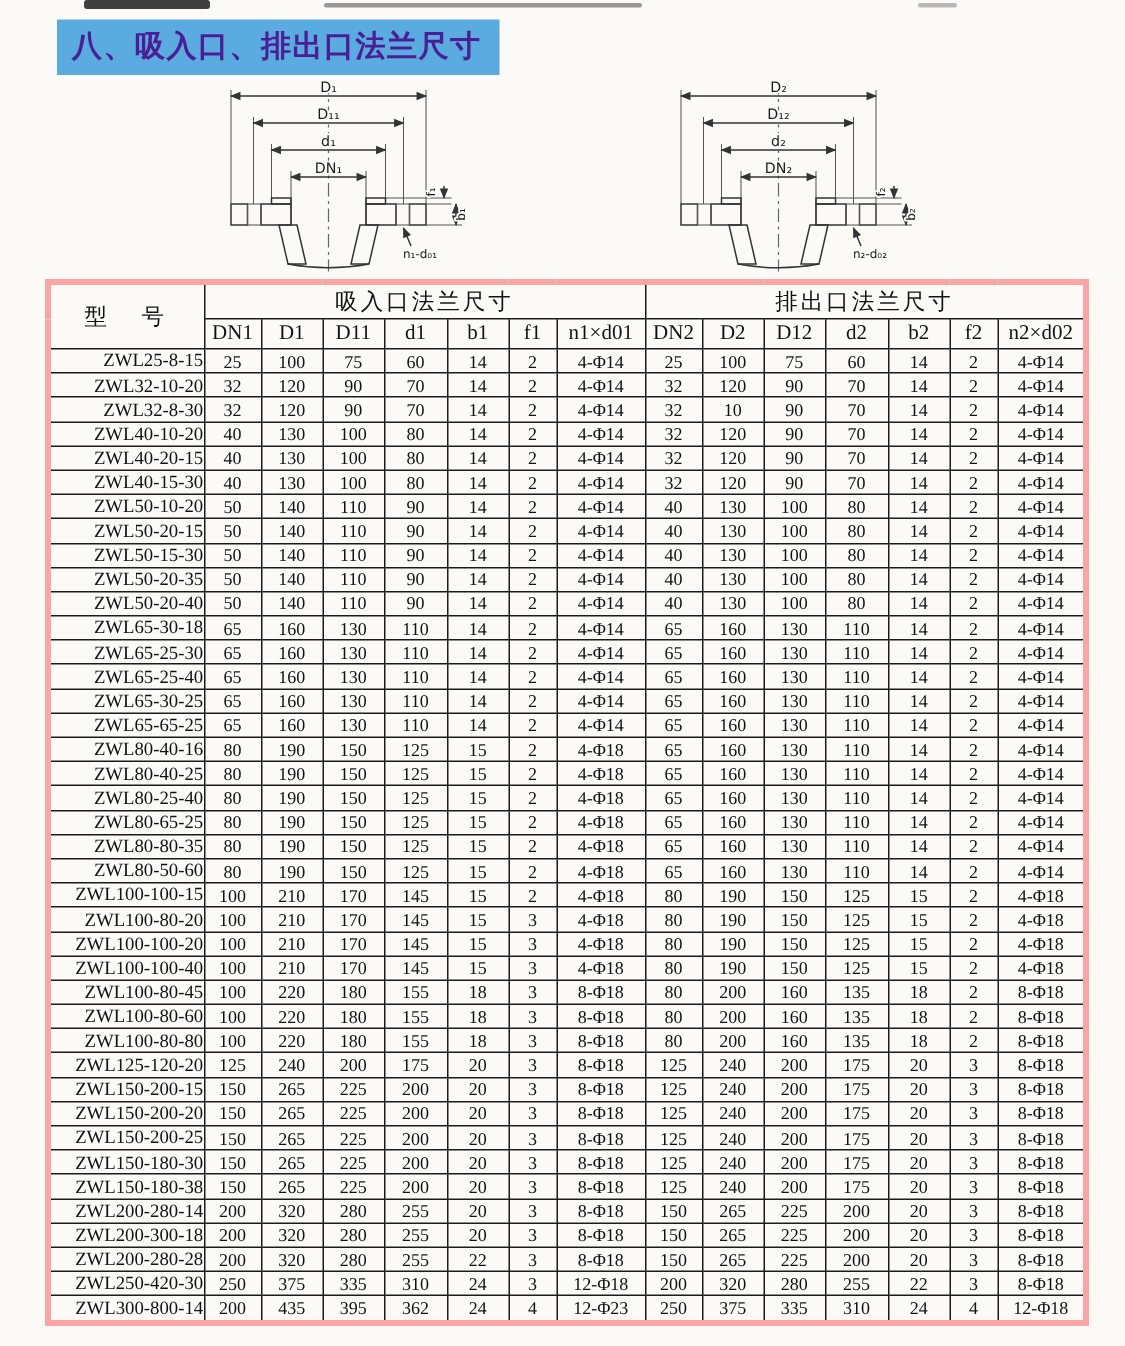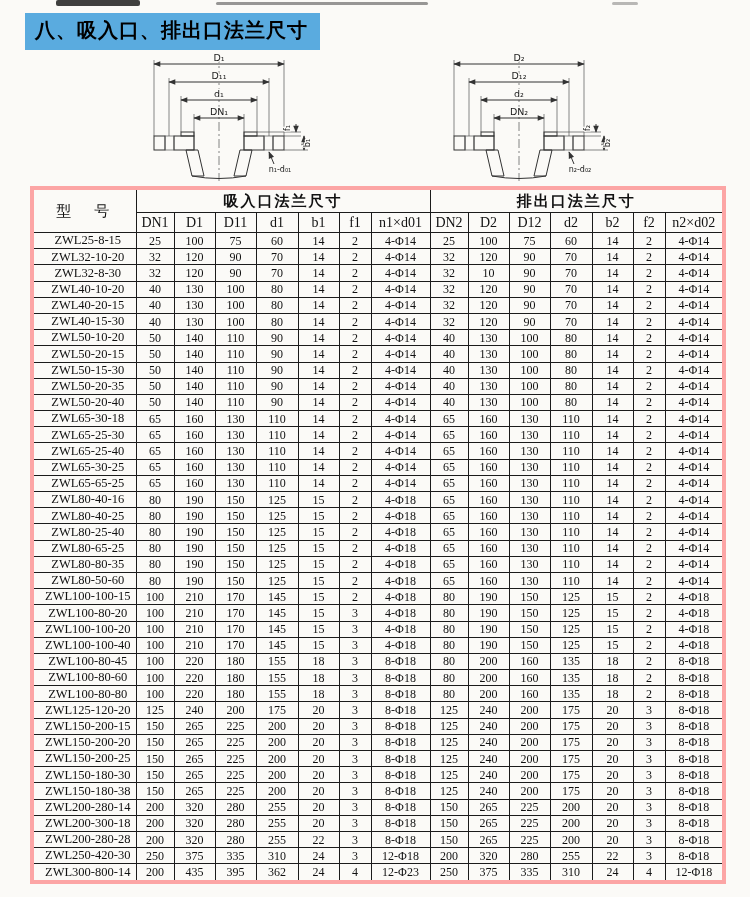--- a/index.html
+++ b/index.html
@@ -8,22 +8,22 @@
     background:#fbfaf7;color:#111;
     font-family:"Liberation Serif", serif;
   }
   
   .smudge{position:absolute;background:#1d1d1d;border-radius:2px;}
   .smudge.s1{left:56px;top:0;width:84px;height:6px;opacity:.85;}
   .smudge.s2{left:216px;top:2px;width:212px;height:3px;opacity:.45;}
   .smudge.s3{left:612px;top:2px;width:26px;height:3px;opacity:.3;}
 
   .title-bar{
-    position:absolute;left:25px;top:13px;
-    background:#5aabdf;color:#000000;
+    position:absolute;left:38px;top:13px;
+    background:#5aabdf;color:#4c1d95;
     font-size:20px;font-weight:bold;letter-spacing:1px;
     padding:4px 12px 6px 10px;
     font-family:Liberation Mono, monospace;
   }
 
   .diagram{position:absolute;top:48px;}
   .diagram.left{left:124px;}
   .diagram.right{left:424px;}
   svg .ln{stroke:#333;stroke-width:1;fill:none;}
   svg .thin{stroke:#555;stroke-width:.7;fill:none;}
@@ -36,25 +36,25 @@
 
   table.flange{
     position:absolute;left:30px;top:186px;width:692px;
     border-collapse:collapse;table-layout:fixed;
     border:4px solid #fca5a5;
   }
   table.flange th, table.flange td{
     border:1px solid #1b1b1b;text-align:center;padding:0;
     overflow:hidden;white-space:nowrap;
   }
-  th.group{font-size:15px;font-weight:bold;height:22px;letter-spacing:2px;}
+  th.group{font-size:15px;font-weight:normal;height:22px;letter-spacing:2px;}
   th.model-h{font-size:15px;font-weight:normal;letter-spacing:4px;}
   th.colh{font-size:14px;font-weight:normal;height:19px;margin-left:24px;}
   tbody td{font-size:12px;height:15.2px;line-height:1;}
-  tbody td.model{text-align:center;padding-left:6px;font-size:12.5px;}
+  tbody td.model{text-align:right;padding-left:6px;font-size:12.5px;}
 </style>
 </head>
 <body>
 
 <div class="smudge s1"></div>
 <div class="smudge s2"></div>
 <div class="smudge s3"></div>
 
 <div class="title-bar">八、吸入口、排出口法兰尺寸</div>
 

